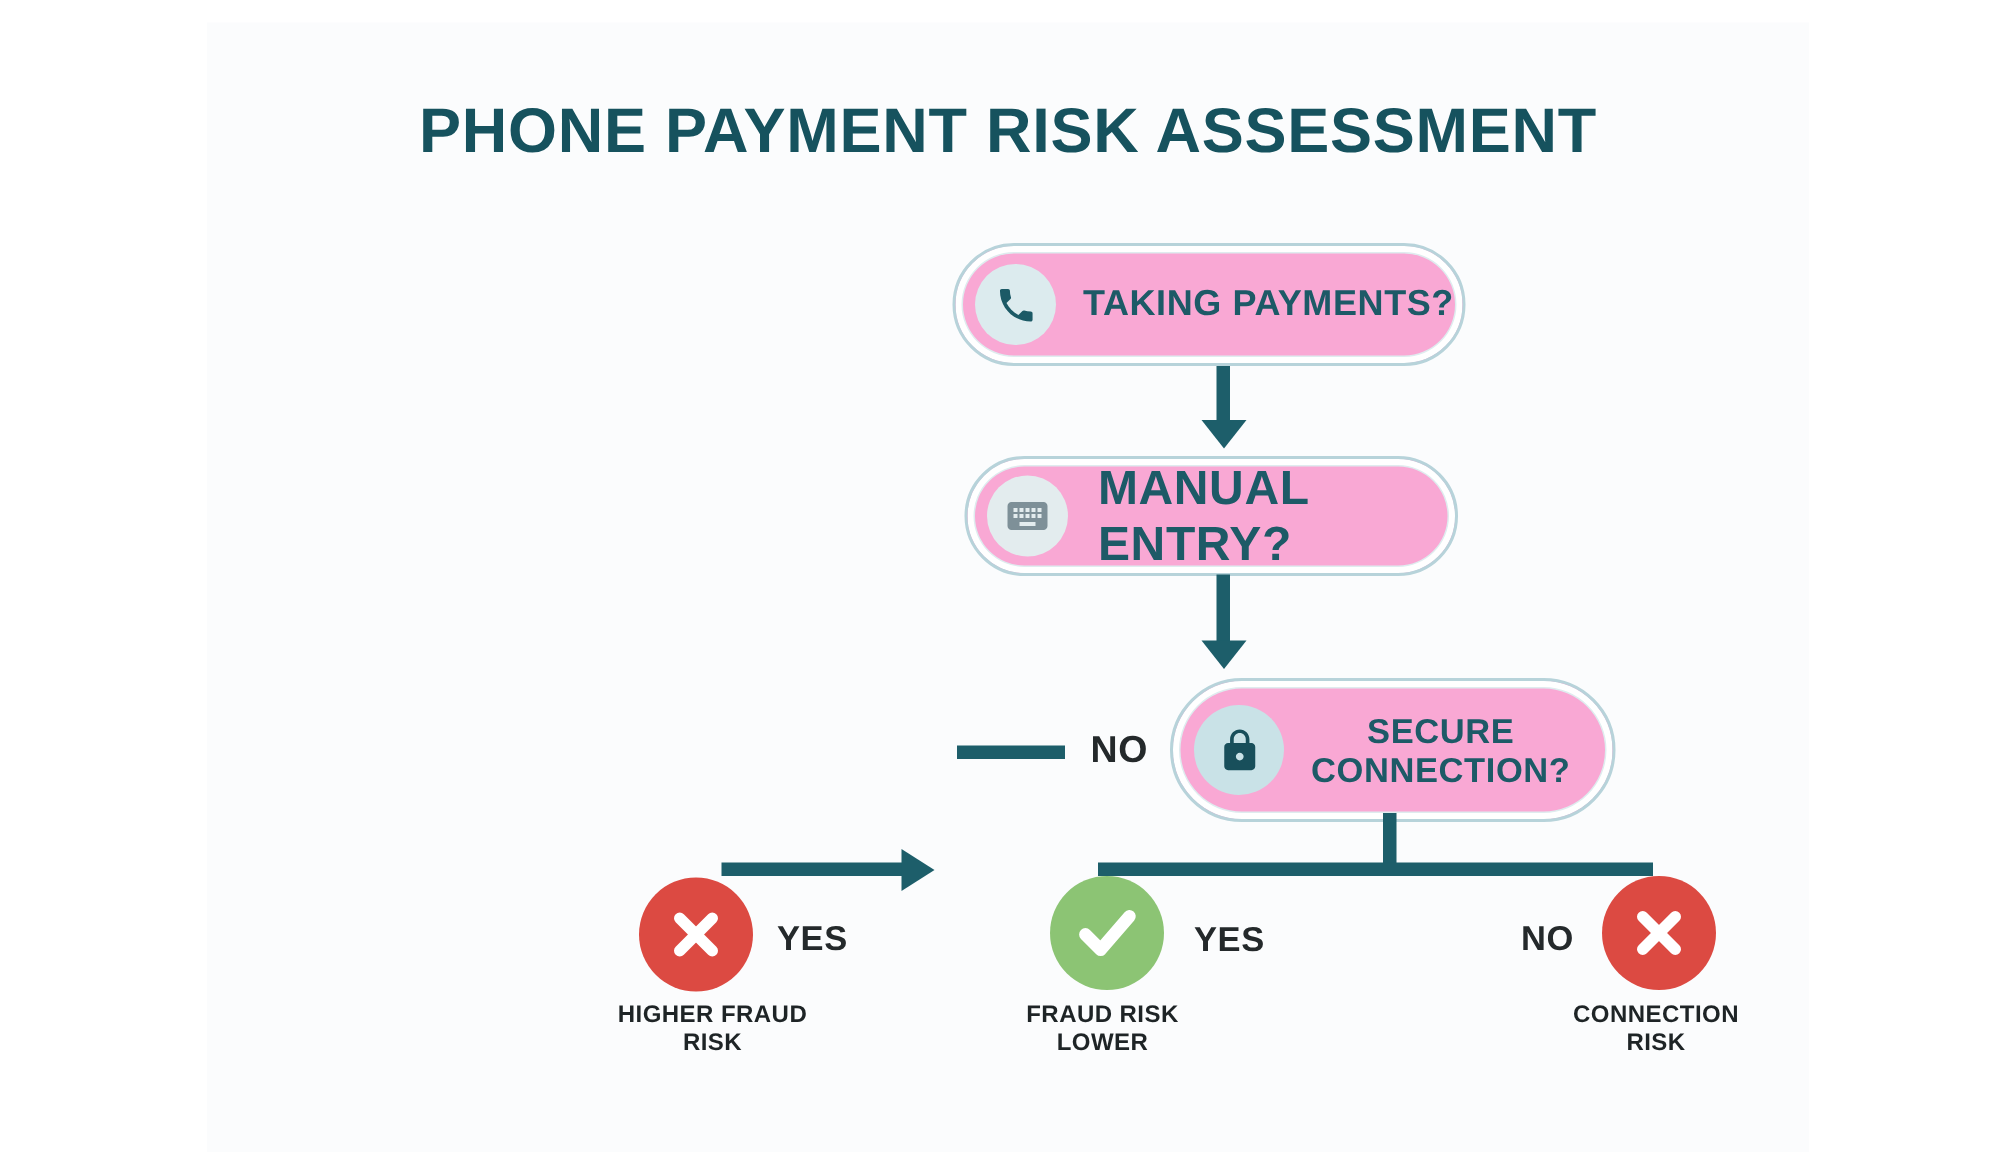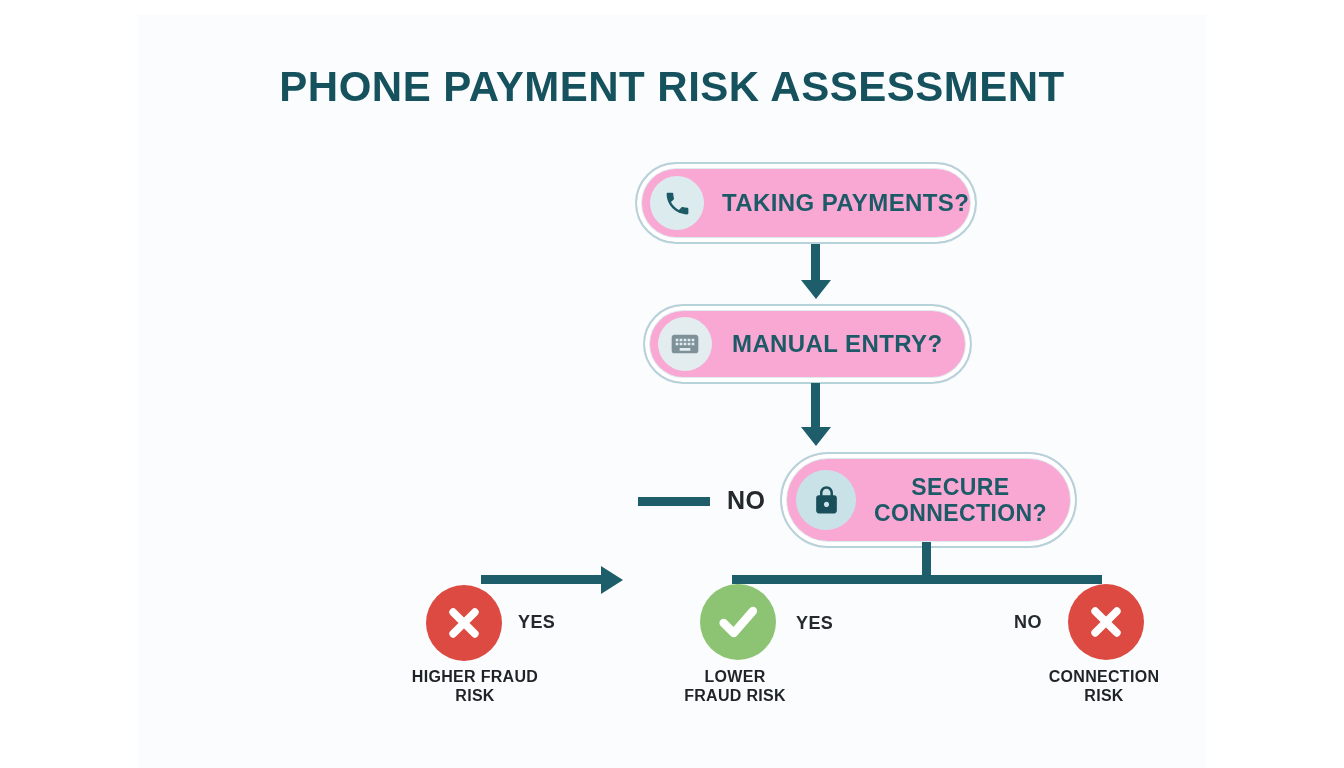--- a/index.html
+++ b/index.html
@@ -6,21 +6,21 @@
   body{font-family:"Liberation Sans", sans-serif;}
   .canvas{position:relative;width:1068px;height:768px;margin:15px auto;background:#fbfcfd;overflow:hidden;}
   .title{position:absolute;left:0;right:0;top:48px;text-align:center;font-size:42px;font-weight:bold;letter-spacing:.5px;color:#16525e;}
   .pill{position:absolute;background:#f9a8d4;border:2px solid #b7d3da;border-radius:60px;display:flex;align-items:center;
         box-shadow:inset 0 0 0 4px #ffffff, inset 0 0 0 5px #dfecef;}
   .icon-circle{border-radius:50%;display:flex;align-items:center;justify-content:center;flex:0 0 auto;}
   .pill-label{font-weight:bold;color:#1d5a67;letter-spacing:.4px;}
   .line{position:absolute;background:#1d5e6a;}
   .tri-down{position:absolute;width:0;height:0;border-left:15px solid transparent;border-right:15px solid transparent;border-top:19px solid #1d5e6a;}
   .tri-right{position:absolute;width:0;height:0;border-top:14px solid transparent;border-bottom:14px solid transparent;border-left:22px solid #1d5e6a;}
-  .answer{position:absolute;font-size:18px;font-weight:bold;color:#24292b;letter-spacing:.4px;}
+  .answer{position:absolute;font-size:23px;font-weight:bold;color:#24292b;letter-spacing:.4px;}
   .result{position:absolute;text-align:center;font-size:16px;font-weight:bold;color:#1e2426;line-height:1.2;letter-spacing:.3px;}
   .big-circle{position:absolute;width:76px;height:76px;border-radius:50%;display:flex;align-items:center;justify-content:center;}
   .red{background:#dc4a42;}
   .green{background:#8cc474;}
 </style>
 </head>
 <body>
 
 <div class="canvas">
 
@@ -37,21 +37,21 @@
 
   <div class="line" style="left:673px;top:229px;width:9px;height:38px;"></div>
   <div class="tri-down" style="left:663px;top:265px;"></div>
 
   <div class="pill" style="left:505px;top:289px;width:325px;height:76px;">
     <div class="icon-circle" style="width:54px;height:54px;background:#e3ecee;margin-left:13px;">
       <svg width="32" height="32" viewBox="0 0 24 24" fill="#7e9098" aria-hidden="true">
         <path d="M20 5H4c-1.1 0-1.99.9-1.99 2L2 17c0 1.1.9 2 2 2h16c1.1 0 2-.9 2-2V7c0-1.1-.9-2-2-2zm-9 3h2v2h-2V8zm0 3h2v2h-2v-2zM8 8h2v2H8V8zm0 3h2v2H8v-2zm-1 2H5v-2h2v2zm0-3H5V8h2v2zm9 7H8v-2h8v2zm0-4h-2v-2h2v2zm0-3h-2V8h2v2zm3 3h-2v-2h2v2zm0-3h-2V8h2v2z"></path>
       </svg>
     </div>
-    <div class="pill-label" style="margin-left:20px;font-size:24px;">MANUAL ENTRY?</div>
+    <div class="pill-label" style="margin-left:20px;font-size:32px;">MANUAL ENTRY?</div>
   </div>
 
   <div class="line" style="left:673px;top:368px;width:9px;height:46px;"></div>
   <div class="tri-down" style="left:663px;top:412px;"></div>
 
   <div class="pill" style="left:642px;top:437px;width:293px;height:92px;border-radius:52px;">
     <div class="icon-circle" style="width:60px;height:60px;background:#c9e2e7;margin-left:14px;">
       <svg width="31" height="31" viewBox="0 0 24 24" fill="#184f5b" aria-hidden="true">
         <path d="M18 8h-1V6c0-2.76-2.24-5-5-5S7 3.24 7 6v2H6c-1.1 0-2 .9-2 2v10c0 1.1.9 2 2 2h12c1.1 0 2-.9 2-2V10c0-1.1-.9-2-2-2zm-6 9c-1.1 0-2-.9-2-2s.9-2 2-2 2 .9 2 2-.9 2-2 2zm3.1-9H8.9V6c0-1.71 1.39-3.1 3.1-3.1 1.71 0 3.1 1.39 3.1 3.1v2z"></path>
       </svg>
@@ -80,22 +80,22 @@
     <div>RISK</div>
   </div>
 
   <div class="big-circle green" style="left:562px;top:569px;">
     <svg width="46" height="46" viewBox="0 0 24 24" fill="none" stroke="#ffffff" stroke-width="4.4" stroke-linecap="round" stroke-linejoin="round" aria-hidden="true">
       <path d="M4.5 12.5 L9.8 17.8 L19.8 6.2"></path>
     </svg>
   </div>
   <div class="answer" style="left:658px;top:598px;">YES</div>
   <div class="result" style="left:497px;top:652px;width:200px;">
+    <div>FRAUD RISK</div>
     <div>LOWER</div>
-    <div>FRAUD RISK</div>
   </div>
 
   <div class="big-circle red" style="left:930px;top:569px;">
     <svg width="40" height="40" viewBox="0 0 24 24" fill="none" stroke="#ffffff" stroke-width="4.6" stroke-linecap="round" aria-hidden="true">
       <line x1="5.5" y1="5.5" x2="18.5" y2="18.5"></line>
         <line x1="18.5" y1="5.5" x2="5.5" y2="18.5"></line>
     </svg>
   </div>
   <div class="answer" style="left:876px;top:597px;">NO</div>
   <div class="result" style="left:866px;top:652px;width:200px;">

